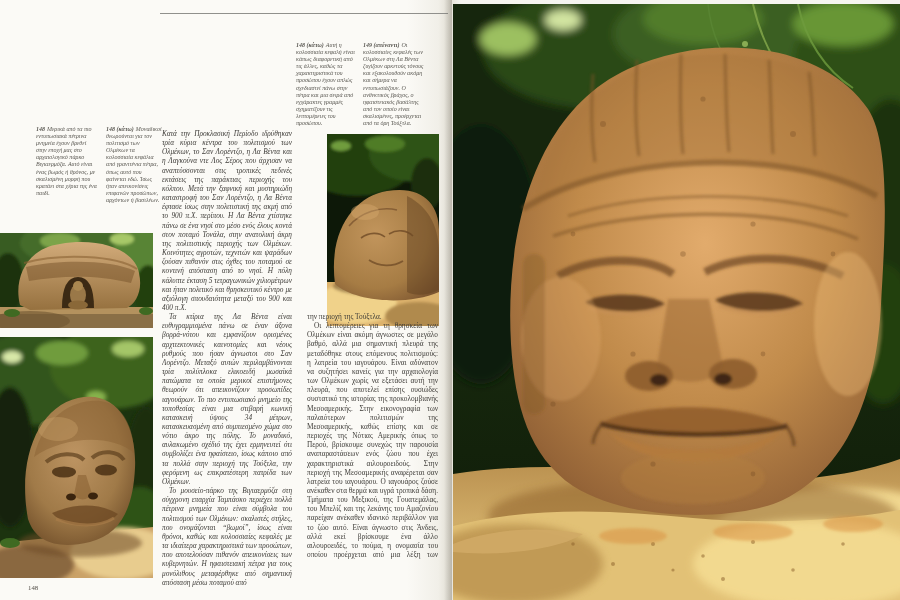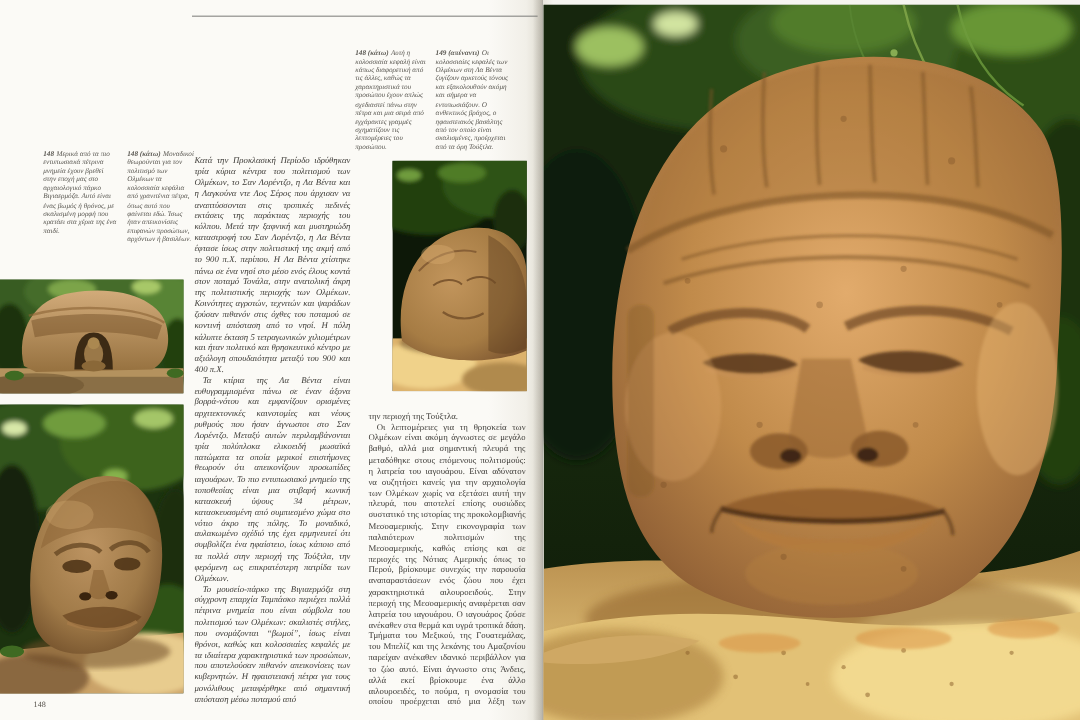--- a/index.html
+++ b/index.html
@@ -16,21 +16,21 @@
   .cap { position:absolute; font-style:italic; font-size:6px; line-height:7.1px; color:#585650;
     text-align:left; }
   .cap b { font-weight:bold; padding-right:2px; }
   .cap-a { left:296px; top:42px; width:62px; }
   .cap-b { left:363px; top:42px; width:66px; }
   .cap-c { left:36px;  top:126px; width:62px; }
   .cap-d { left:106px; top:126px; width:56px; }
   .bodycol { position:absolute; font-size:7.3px; line-height:9.15px; color:#3c3a36;
     text-align:justify; overflow:hidden; }
   .col1 { left:162px; top:129px; width:130px; height:467px;font-style:italic; }
-  .col2 { left:307px; top:342px; width:131px; height:248px; }
+  .col2 { left:307px; top:312px; width:131px; height:248px; }
   .bodycol p.ind { text-indent:7px; }
   .photo { position:absolute; display:block; }
   .p-altar { left:0; top:233px; }
   .p-head-sm { left:0; top:337px; }
   .p-incised { left:327px; top:134px; }
   .p-head-lg { left:455px; top:4px; }
   .pagenum { position:absolute; left:28px; top:584px; font-size:6.8px; color:#55504a; }
   .gutter { position:absolute; left:444px; top:0; width:9px; height:600px;
     background:linear-gradient(to right, rgba(60,55,45,0) 0%, rgba(60,55,45,.25) 100%); }
 </style>

